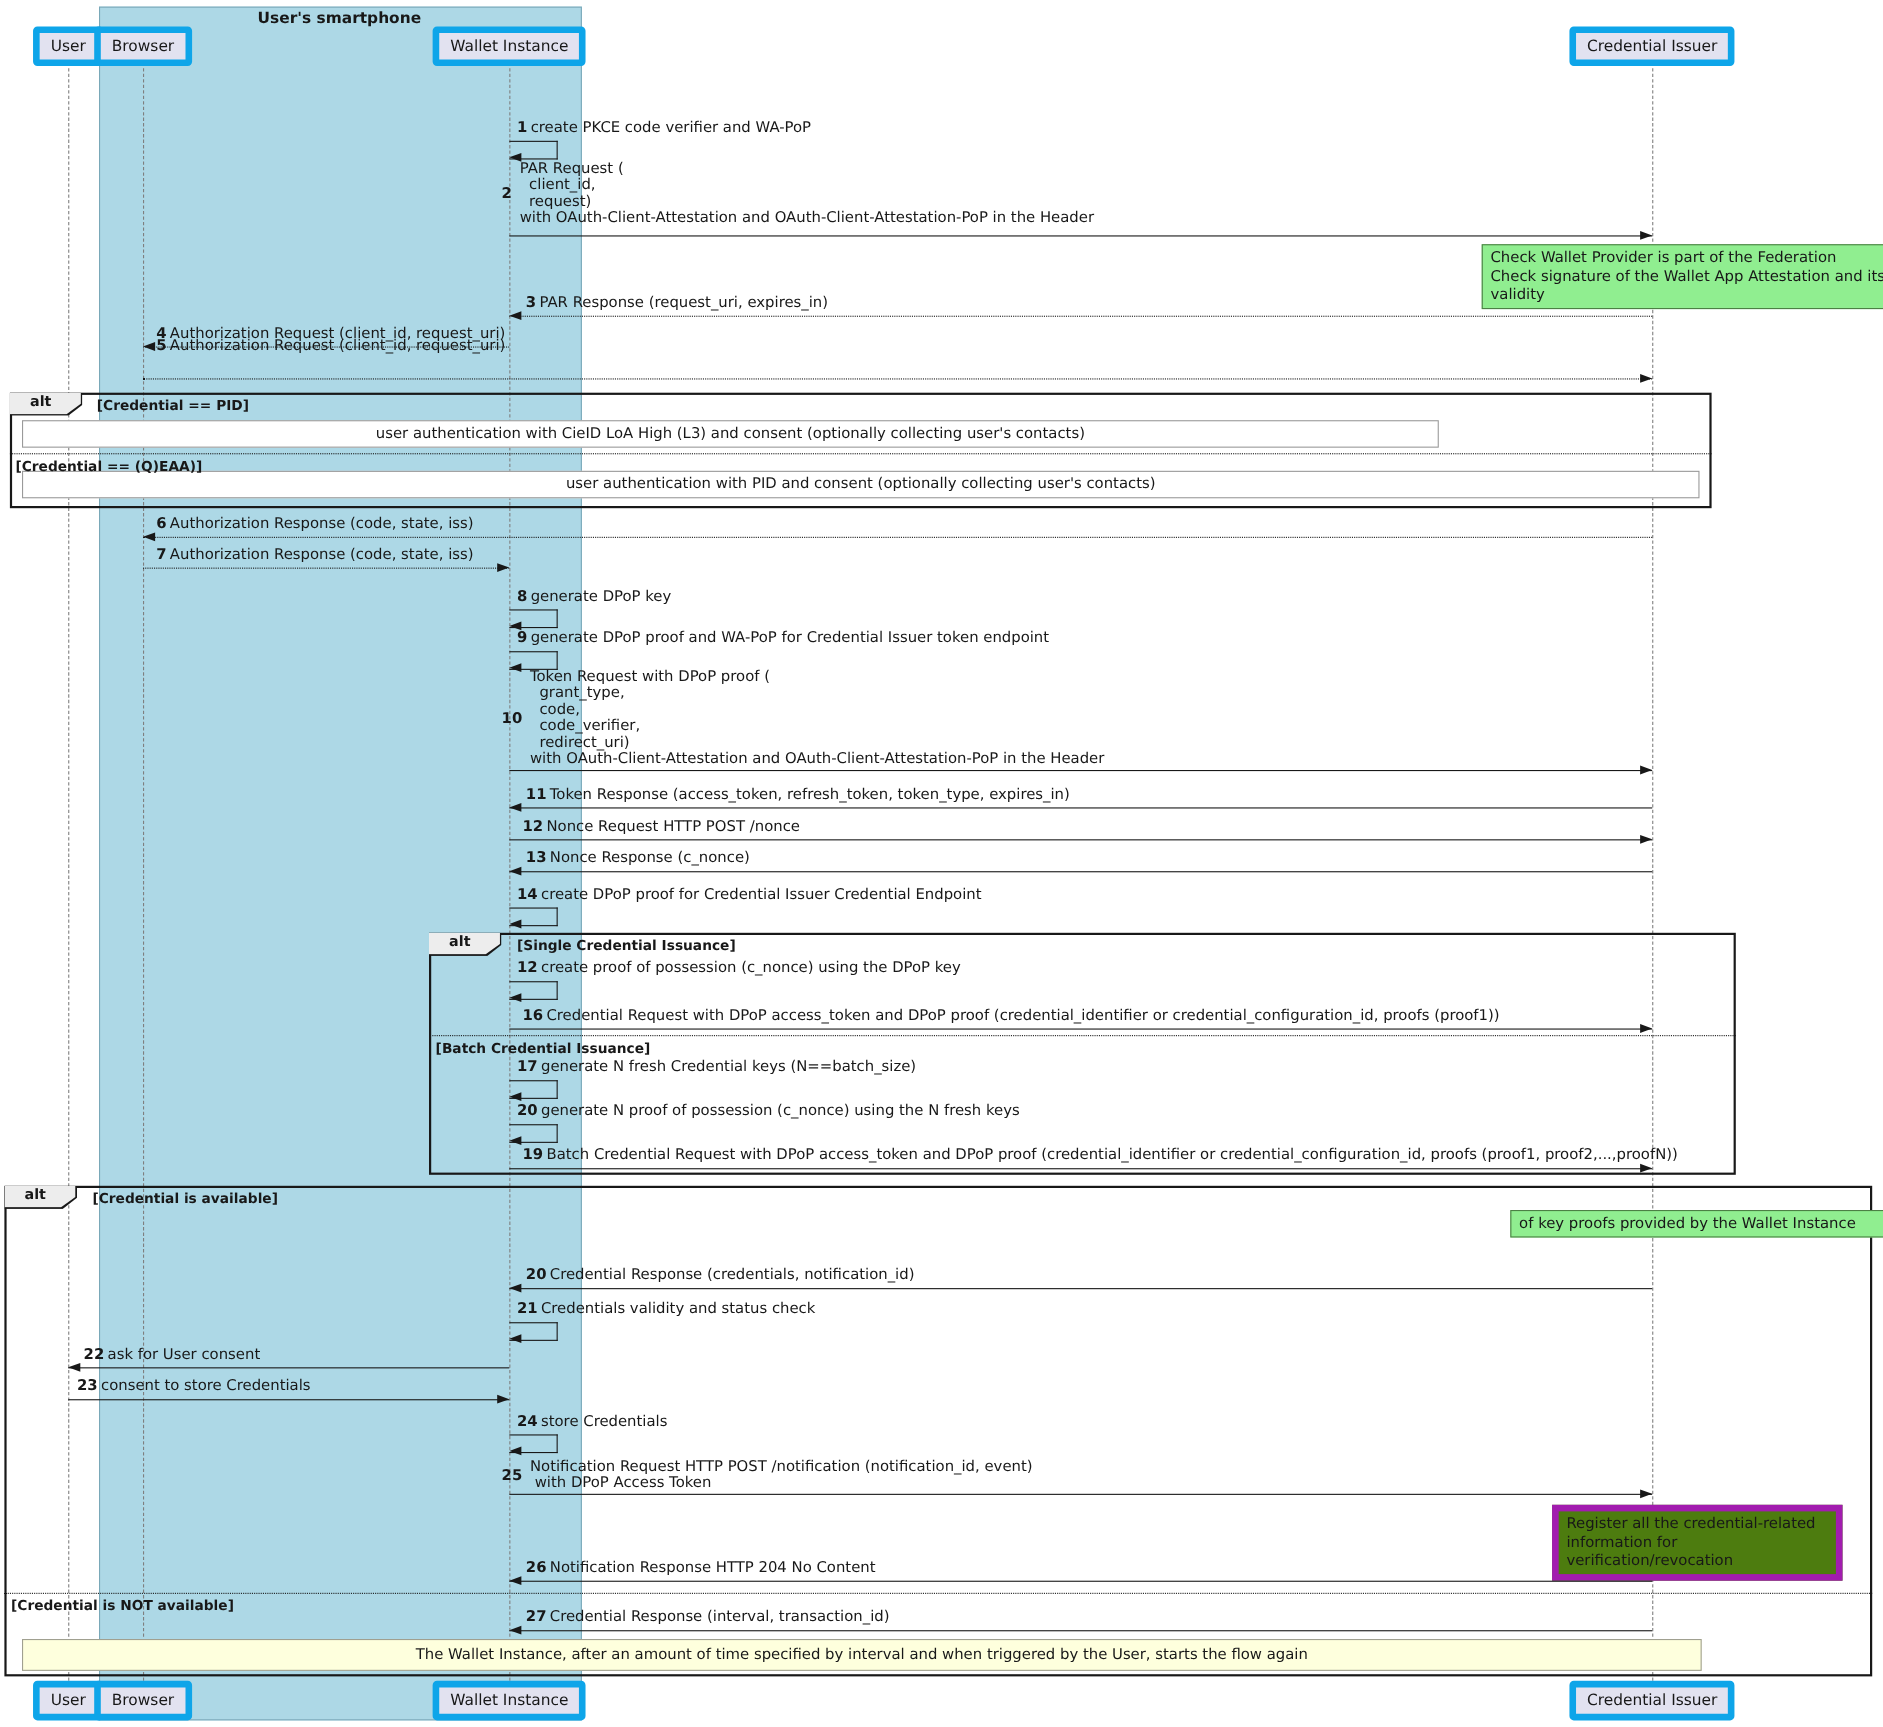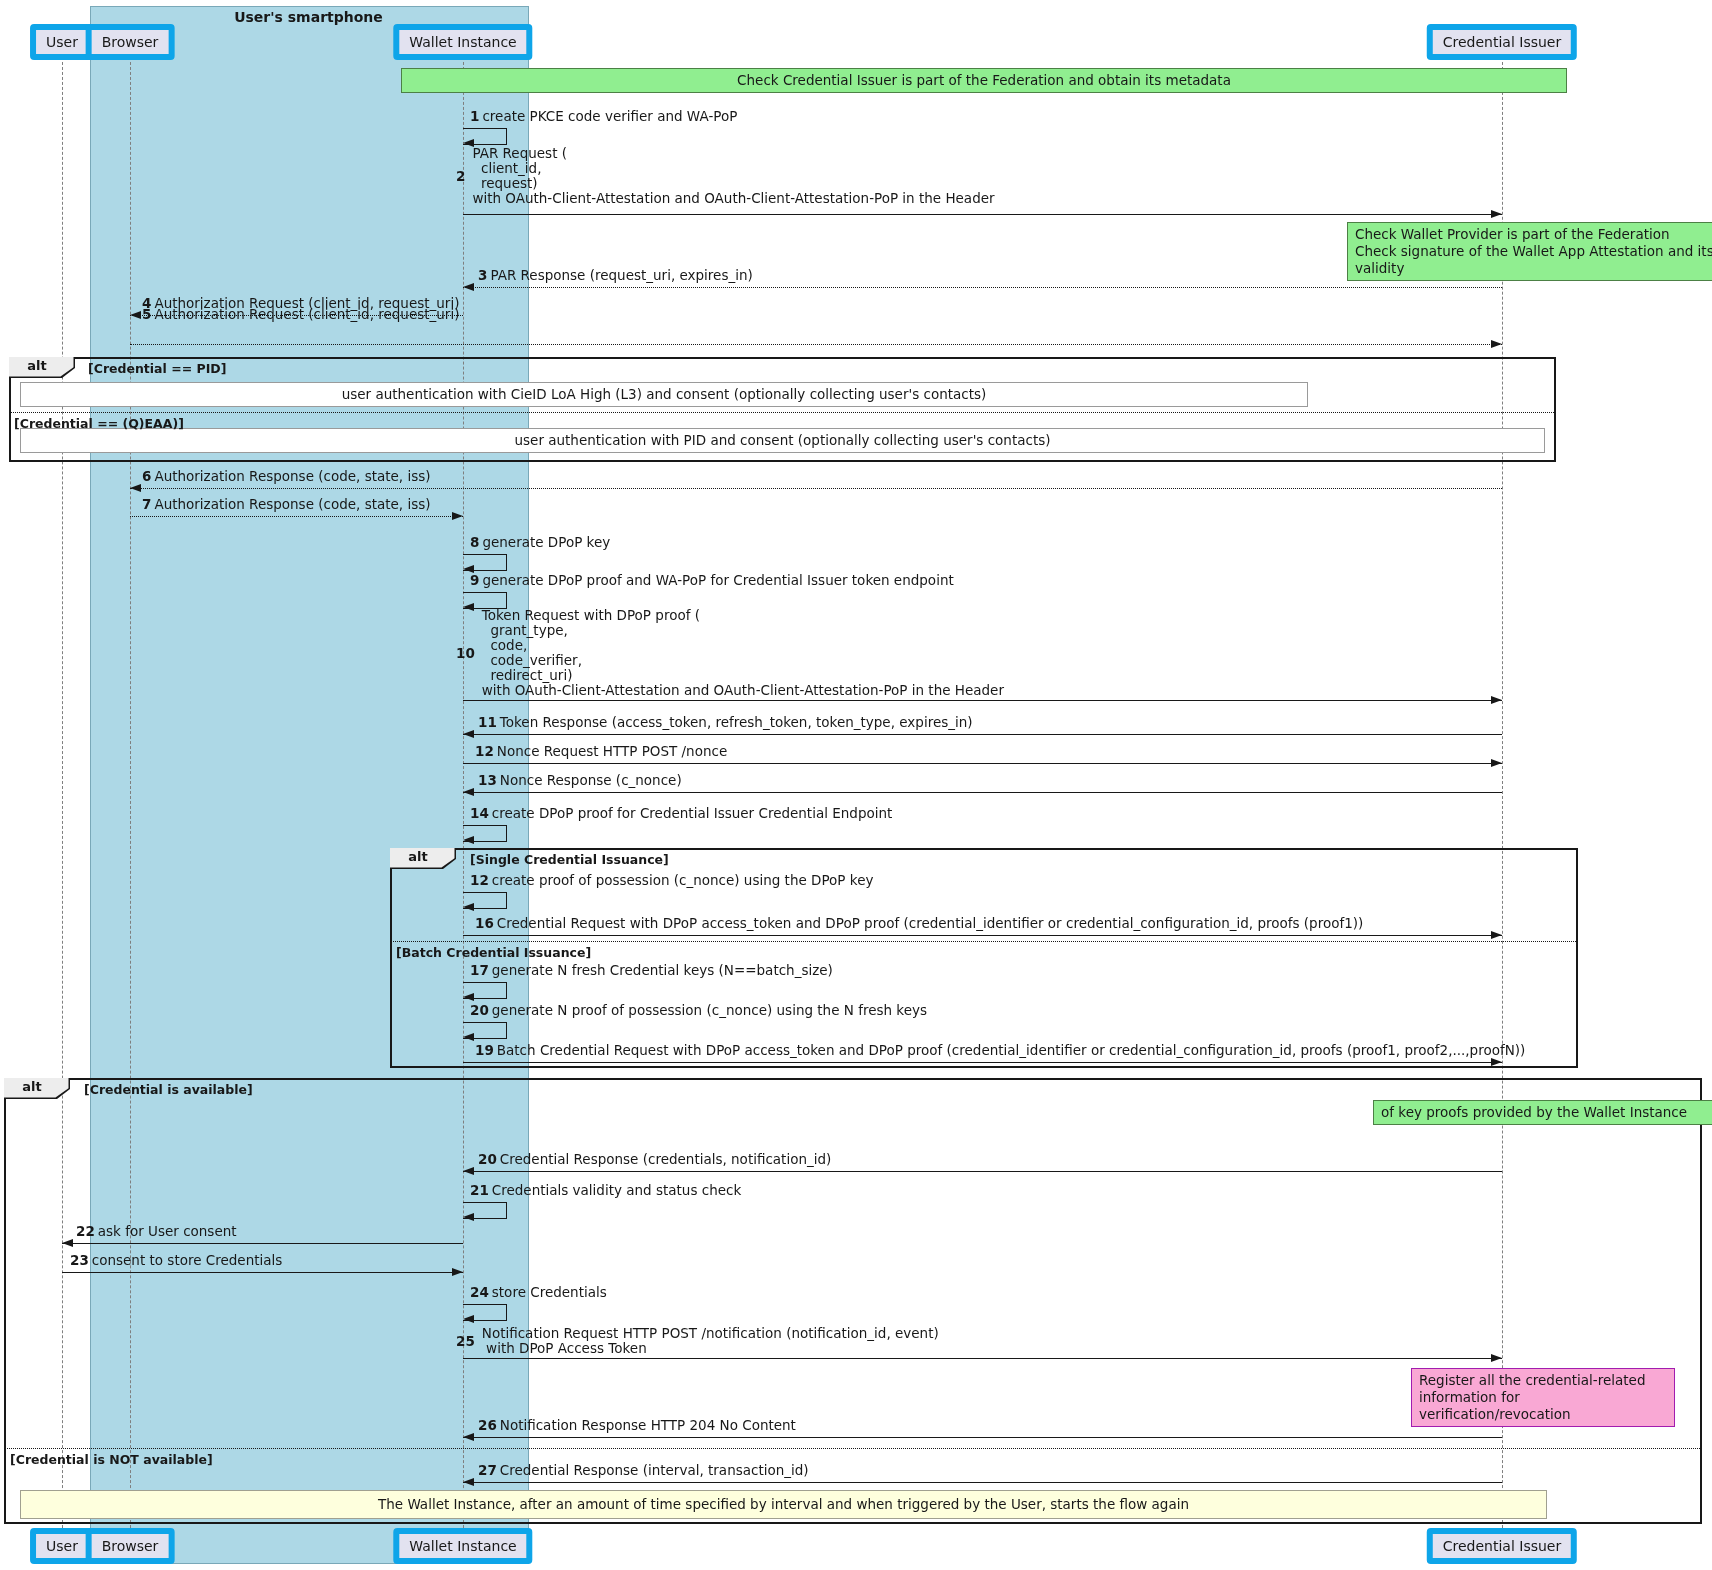--- a/index.html
+++ b/index.html
@@ -13,21 +13,21 @@
   .phone-box{left:90px;top:6px;width:437px;height:1556px;background:#ADD8E6;border:1px solid #79a8b8;z-index:0;}
   .phone-title{left:90px;top:9px;width:437px;text-align:center;font-weight:bold;font-size:14px;z-index:6;}
   
   .lifeline{top:52px;height:1476px;width:0;border-left:1px dashed #7f7f7f;z-index:1;}
   
   .pbox{transform:translateX(-50%);background:#E2E2F0;border:6px solid #0ea5e9;border-radius:4px;
         padding:4px 10px;font-size:14px;white-space:nowrap;z-index:6;}
   
   .note{z-index:3;box-sizing:border-box;}
   .note.green{background:#90EE90;border:1px solid #4c8045;}
-  .note.blue{background:#f9a8d4;border:1px solid #a21caf;}
+  .note.blue{background:#4d7c0f;border:6px solid #a21caf;}
   .note.yellow{background:#FEFFDD;border:1px solid #a0a090;}
   .note.multi{padding:3px 7px;line-height:17px;margin-left:40px;}
   
   .frame{border:2px solid #181818;background:transparent;z-index:2;box-sizing:border-box;}
   .tab{width:66px;height:21px;z-index:4;}
   .tab .tbg{position:absolute;inset:0;background:#181818;
             clip-path:polygon(0 0,100% 0,100% 52%,calc(100% - 13px) 100%,0 100%);}
   .tab .tfg{position:absolute;left:0;top:0;right:1.5px;bottom:1.5px;background:#ededed;
             clip-path:polygon(0 0,100% 0,100% 52%,calc(100% - 13px) 100%,0 100%);}
   .tab .tlabel{position:absolute;left:0;right:10px;top:1px;text-align:center;font-weight:bold;font-size:13px;}
@@ -48,21 +48,20 @@
   .selfloop{width:44px;height:17px;border:1.5px solid #181818;border-left:none;z-index:3;box-sizing:border-box;}
 </style>
 </head>
 <body>
 
 <div id="diagram">
 
   <div class="abs phone-box"></div>
   <div class="abs phone-title">User's smartphone</div>
 
-  <div class="abs note green" style="left:401px;top:68px;width:1166px;height:25px;line-height:23px;text-align:center;">Check Credential Issuer is part of the Federation and obtain its metadata</div>
 
   <div class="abs note green multi" style="left:1307px;top:222px;width:392px;">
     <div>Check Wallet Provider is part of the Federation</div>
     <div>Check signature of the Wallet App Attestation and its validity</div>
   </div>
 
   <div class="abs frame" style="left:9px;top:357px;width:1547px;height:105px;"></div>
   <div class="abs tab" style="left:9px;top:357px;">
     <div class="tbg"></div>
       <div class="tfg"></div>

